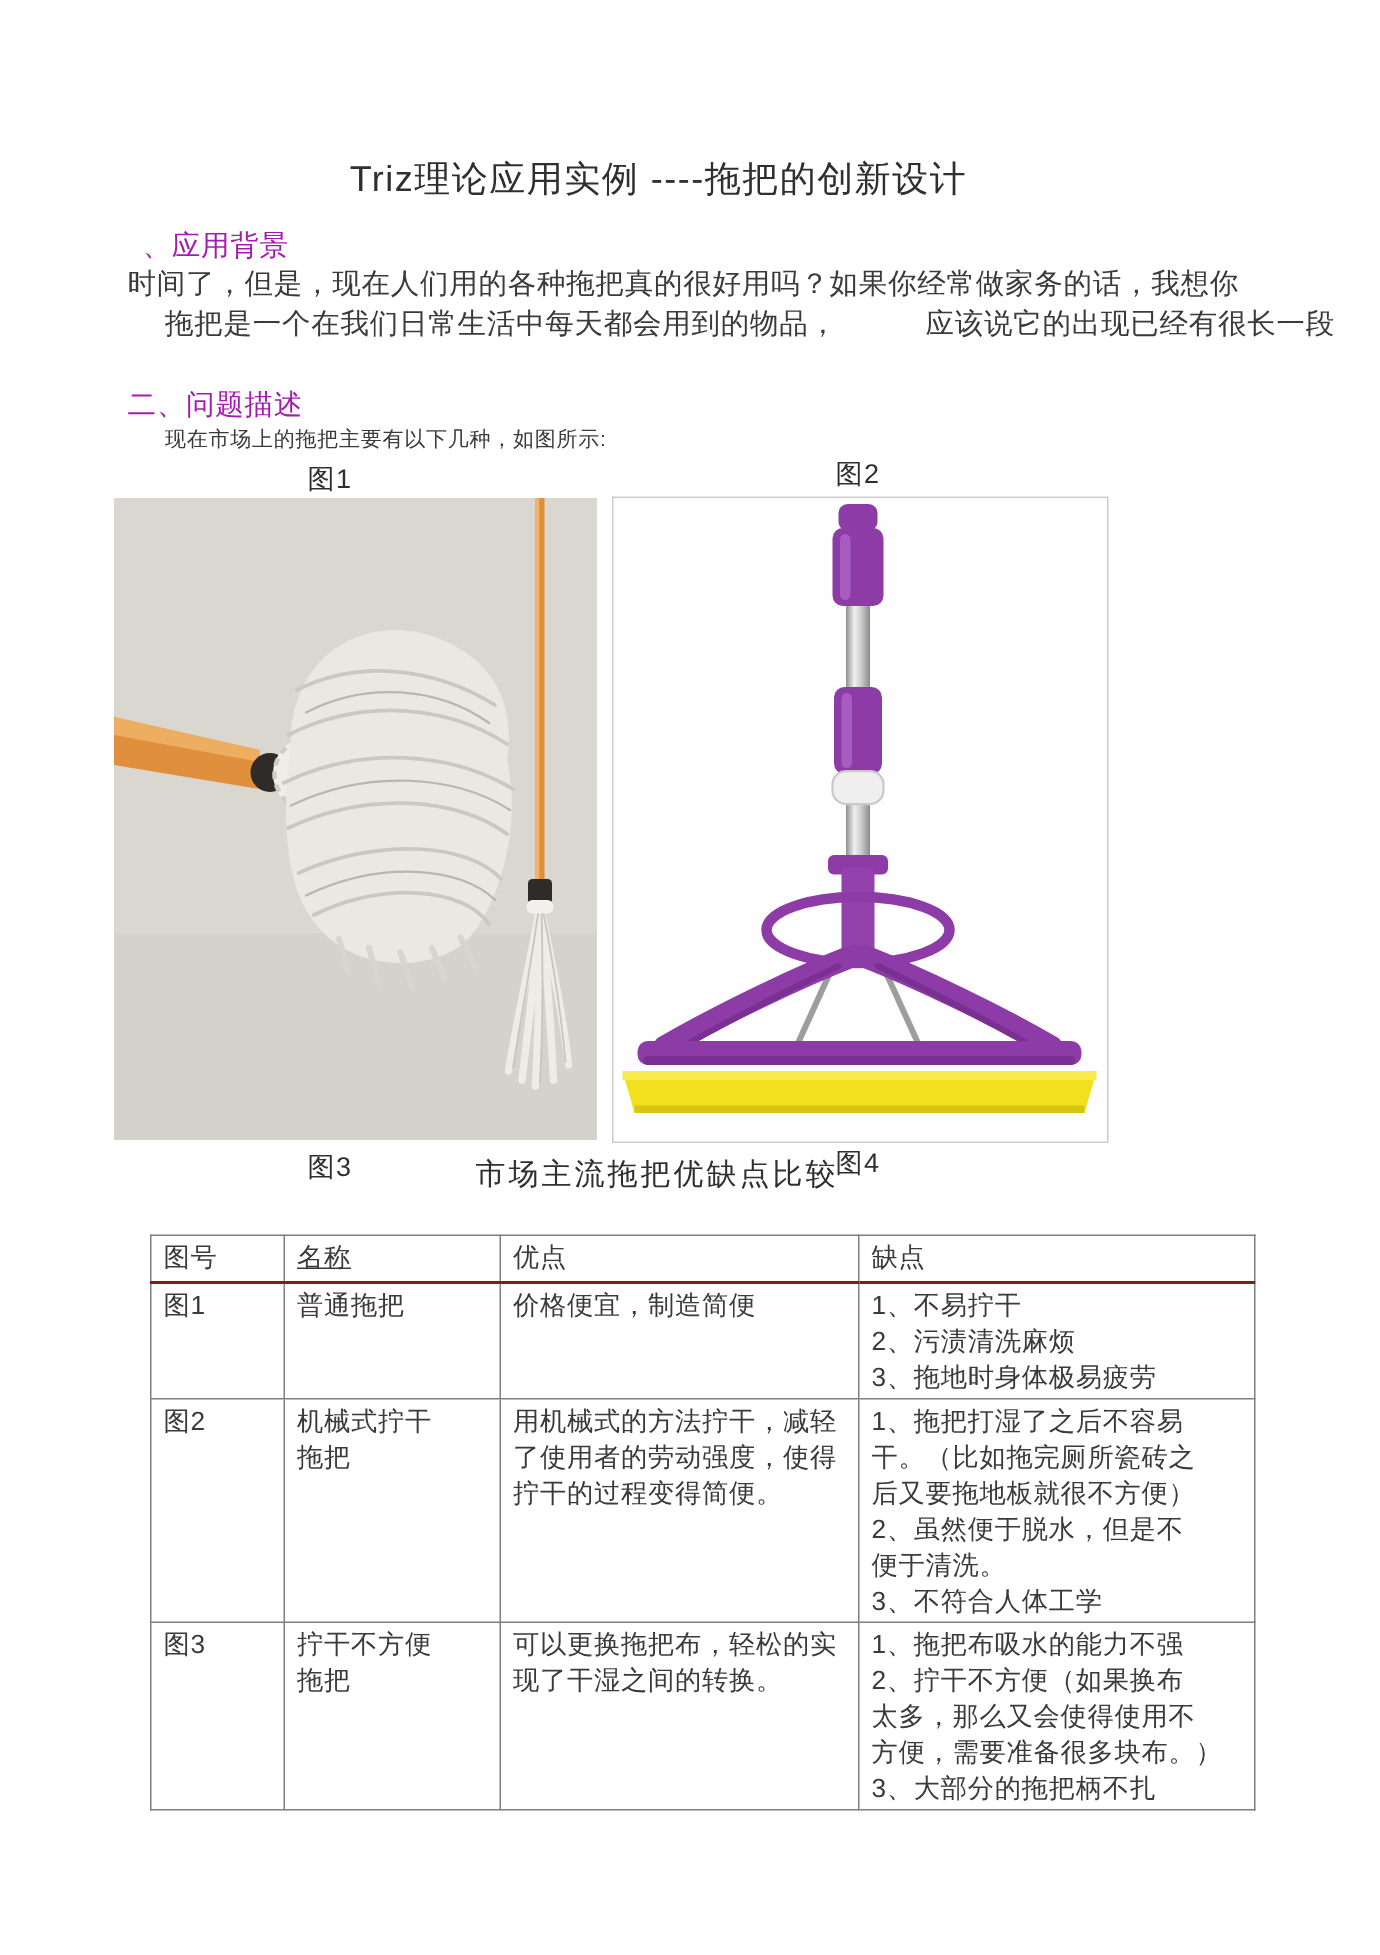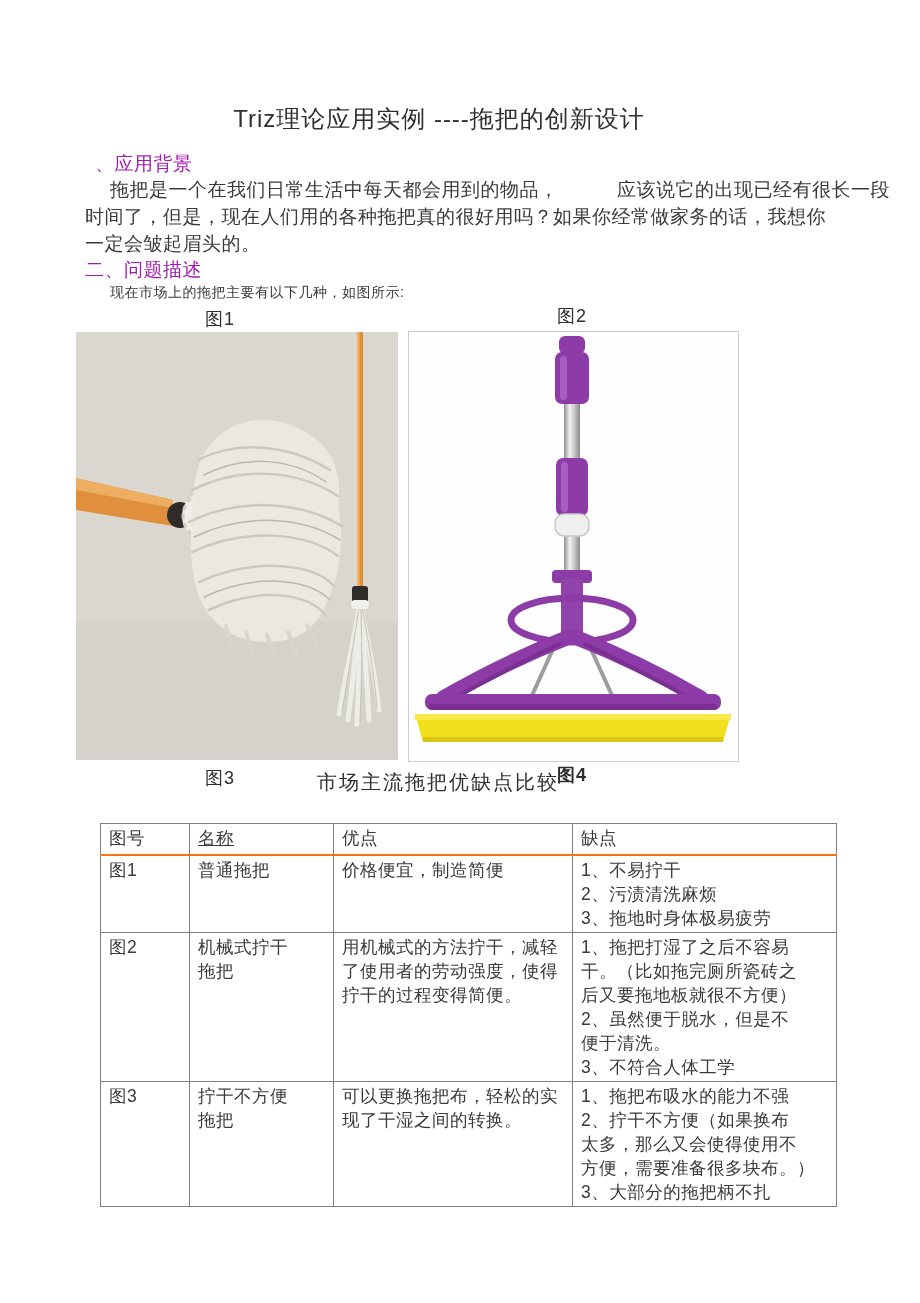--- a/index.html
+++ b/index.html
@@ -35,36 +35,35 @@
   }
   table.cmp{
     position:absolute;left:100px;top:823px;width:676px;
     border-collapse:collapse;table-layout:fixed;
     font-size:17.5px;line-height:24px;color:#3a3a3a;
   }
   table.cmp td{
     border:1px solid #7f7f7f;vertical-align:top;
     padding:2px 6px 2px 8px;white-space:pre-line;letter-spacing:0.5px;
   }
-  table.cmp tr.head td{border-bottom:2px solid #f97316;height:26px;}
+  table.cmp tr.head td{border-bottom:2px solid #7f1d1d;height:26px;}
   .c0{width:74px;} .c1{width:129px;text-decoration:underline;} .c2{width:224px;} .c3{width:249px;margin-left:44px;}
 </style>
 </head>
 <body>
 
 <div class="page">
 
   <div class="doc-title">Triz理论应用实例 ----拖把的创新设计</div>
 
   <div class="heading" style="top:151px;left:95px;">、应用背景</div>
 
   <div class="para">
+    <div class="line">时间了，但是，现在人们用的各种拖把真的很好用吗？如果你经常做家务的话，我想你</div>
     <div class="line" style="text-indent:25px;">拖把是一个在我们日常生活中每天都会用到的物品，　　　应该说它的出现已经有很长一段</div>
-    <div class="line">时间了，但是，现在人们用的各种拖把真的很好用吗？如果你经常做家务的话，我想你</div>
-    <div class="line">一定会皱起眉头的。</div>
   </div>
 
   <div class="heading" style="top:257px;">二、问题描述</div>
 
   <div class="intro-line">现在市场上的拖把主要有以下几种，如图所示:</div>
 
   <div class="fig-caption" style="top:307px;left:205px;">图1</div>
   <div class="fig-caption" style="top:304px;left:557px;">图2</div>
 
   <div class="photo" style="left:76px;top:332px;width:322px;height:428px;">
@@ -174,21 +173,21 @@
 
       <g>
         <polygon points="6,382 322,382 314,410 14,410" fill="#f2e01e"></polygon>
         <rect x="6" y="382" width="316" height="6" fill="#f7ea4a"></rect>
         <polygon points="14,405 314,405 314,410 14,410" fill="#d9c513"></polygon>
       </g>
     </svg>
   </div>
 
   <div class="fig-caption" style="top:766px;left:205px;">图3</div>
-  <div class="fig-caption" style="top:763px;left:557px;font-weight:bold;">图4</div>
+  <div class="fig-caption" style="top:763px;left:557px;">图4</div>
 
   <div class="table-title">市场主流拖把优缺点比较</div>
 
   <table class="cmp">
     <tbody>
         <tr class="head">
       <td class="c0">图号</td>
       <td class="c1">名称</td>
       <td class="c2">优点</td>
       <td class="c3">缺点</td>

